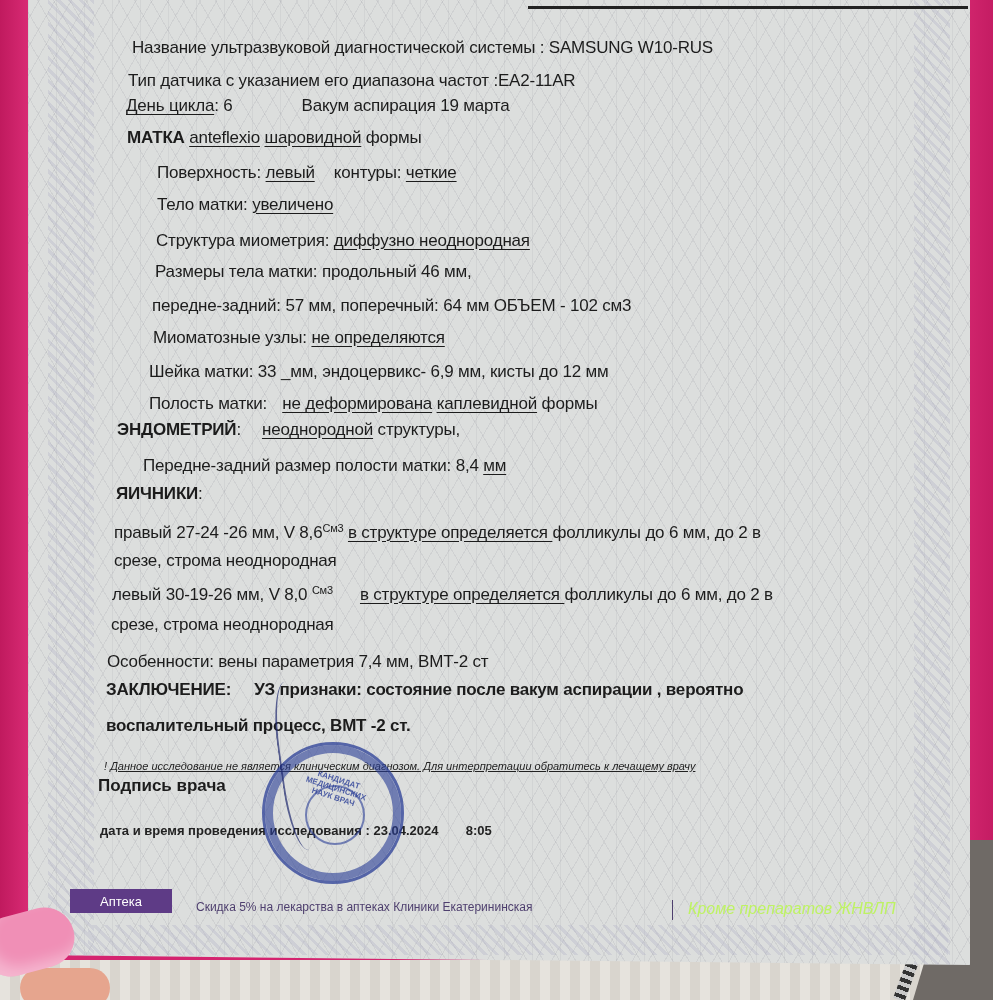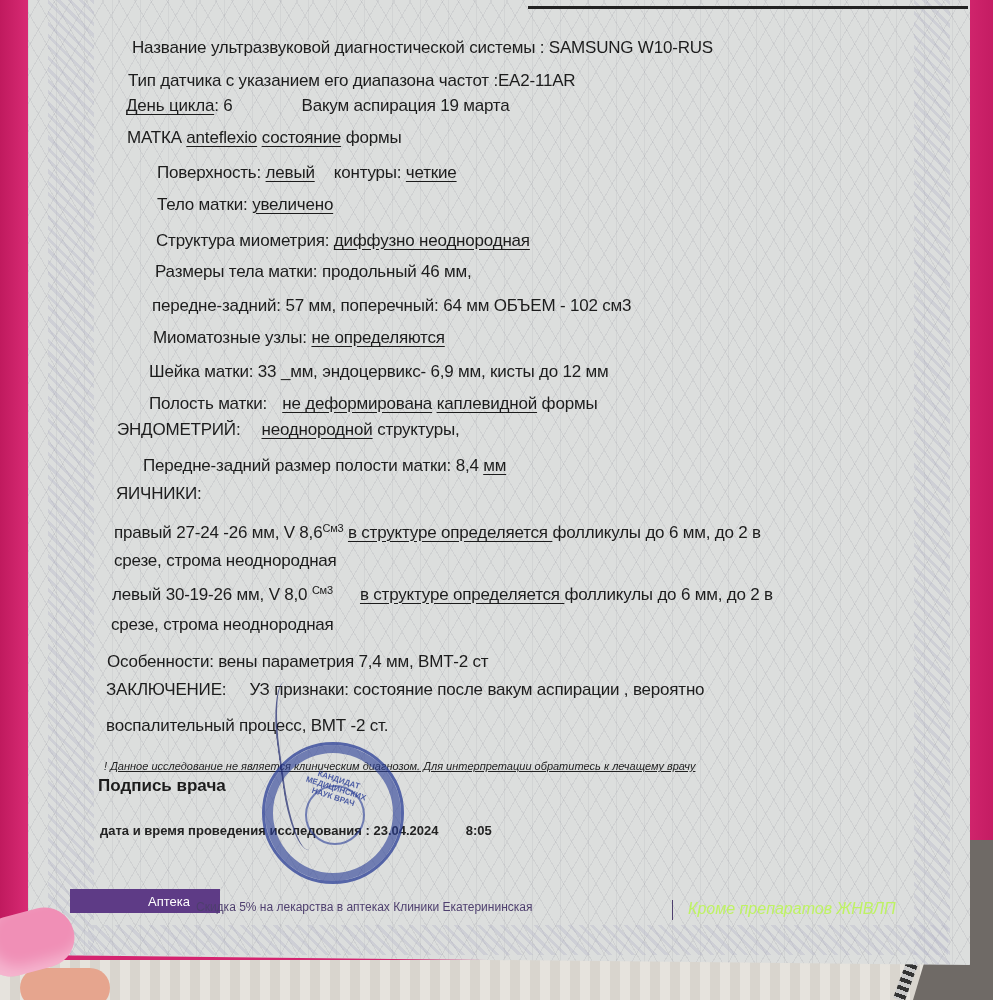--- a/index.html
+++ b/index.html
@@ -37,42 +37,42 @@
   .paper .border-left { position: absolute; left: 20px; top: 0; width: 46px; height: 100%;
     background: repeating-linear-gradient(45deg, rgba(180,180,200,.35) 0 3px, transparent 3px 8px); }
   .paper .border-right { position: absolute; right: 20px; top: 0; width: 36px; height: 100%;
     background: repeating-linear-gradient(45deg, rgba(180,180,200,.35) 0 3px, transparent 3px 8px); }
   .paper .border-bottom { position: absolute; left: 60px; bottom: 10px; width: 860px; height: 30px;
     background: repeating-linear-gradient(45deg, rgba(180,180,200,.35) 0 3px, transparent 3px 8px); }
   .top-rule { position: absolute; left: 500px; top: 6px; width: 440px; height: 3px; background: #222; }
 
   .line { position: absolute; color: #1c1c1c; font-size: 17px; white-space: nowrap; letter-spacing: -0.2px; }
   .u { text-decoration: underline; text-underline-offset: 3px; }
-  .b { font-weight: normal; }
+  .b { font-weight: bold; }
   .sup { font-size: 11px; vertical-align: 6px; }
   .gap { display: inline-block; }
 
   .disclaimer { position: absolute; left: 104px; top: 760px; font-size: 11px; font-style: italic;
     color: #222; white-space: nowrap; }
   .disclaimer span.txt { text-decoration: underline; }
 
   .sign-label { position: absolute; left: 98px; top: 776px; font-size: 17px; font-weight: bold; color: #1c1c1c; }
   .date-line { position: absolute; left: 100px; top: 823px; font-size: 13px; font-weight: bold; color: #222; white-space: nowrap; }
 
   .stamp { position: absolute; left: 262px; top: 742px; width: 136px; height: 136px; border-radius: 50%;
     border: 3px solid rgba(40,60,150,.75); box-shadow: inset 0 0 0 6px transparent, inset 0 0 0 8px rgba(40,60,150,.6); }
   .stamp-inner { position: absolute; left: 40px; top: 40px; width: 56px; height: 56px; border-radius: 50%;
     border: 2px solid rgba(40,60,150,.6); }
   .stamp-text { position: absolute; left: 36px; top: 30px; width: 70px; font-size: 8px; font-weight: bold;
     color: rgba(40,60,150,.8); text-align: center; line-height: 9px; transform: rotate(18deg); }
   .signature { position: absolute; left: 280px; top: 680px; width: 40px; height: 170px;
     border-left: 2px solid rgba(30,40,110,.7); border-radius: 40% 0 0 40%; transform: rotate(-8deg); }
 
   .pharmacy-badge { position: absolute; left: 70px; top: 889px; width: 102px; height: 24px;
-    background: #5e3b86; color: #fff; font-size: 13px; display: flex; align-items: center; justify-content: center; padding-left: 48px; }
+    background: #5e3b86; color: #fff; font-size: 13px; display: flex; align-items: center; justify-content: center; }
   .pharmacy-text { position: absolute; left: 196px; top: 900px; font-size: 12px; color: #4e3f6e; white-space: nowrap; }
   .pharmacy-sep { position: absolute; left: 672px; top: 900px; width: 1px; height: 20px; background: #4e3f6e; }
   .pharmacy-note { position: absolute; left: 688px; top: 900px; font-size: 16px; font-style: italic; color: #bef264; white-space: nowrap; }
 </style>
 </head>
 <body>
 
 <div class="bg-fabric-left"></div>
 <div class="bg-fabric-right"></div>
 <div class="bg-bottom"></div>
@@ -89,21 +89,21 @@
 <div class="line" style="left:132px;top:38px;">Название ультразвуковой диагностической системы : SAMSUNG W10-RUS</div>
 <div class="line" style="left:128px;top:71px;">Тип датчика с указанием его диапазона частот :EA2-11AR</div>
 <div class="line" style="left:126px;top:96px;">
   <span class="u">День цикла</span><span>: 6</span>
   <span class="gap" style="width:60px"></span>
   <span>Вакум аспирация 19 марта</span>
 </div>
 <div class="line" style="left:127px;top:128px;">
   <span class="b">МАТКА</span>
   <span class="u">anteflexio</span>
-  <span class="u">состояние</span>
+  <span class="u">шаровидной</span>
   <span>формы</span>
 </div>
 <div class="line" style="left:157px;top:163px;">
   <span>Поверхность:</span>
   <span class="u">левый</span>
   <span class="gap" style="width:10px"></span>
   <span>контуры:</span>
   <span class="u">четкие</span>
 </div>
 <div class="line" style="left:157px;top:195px;">

